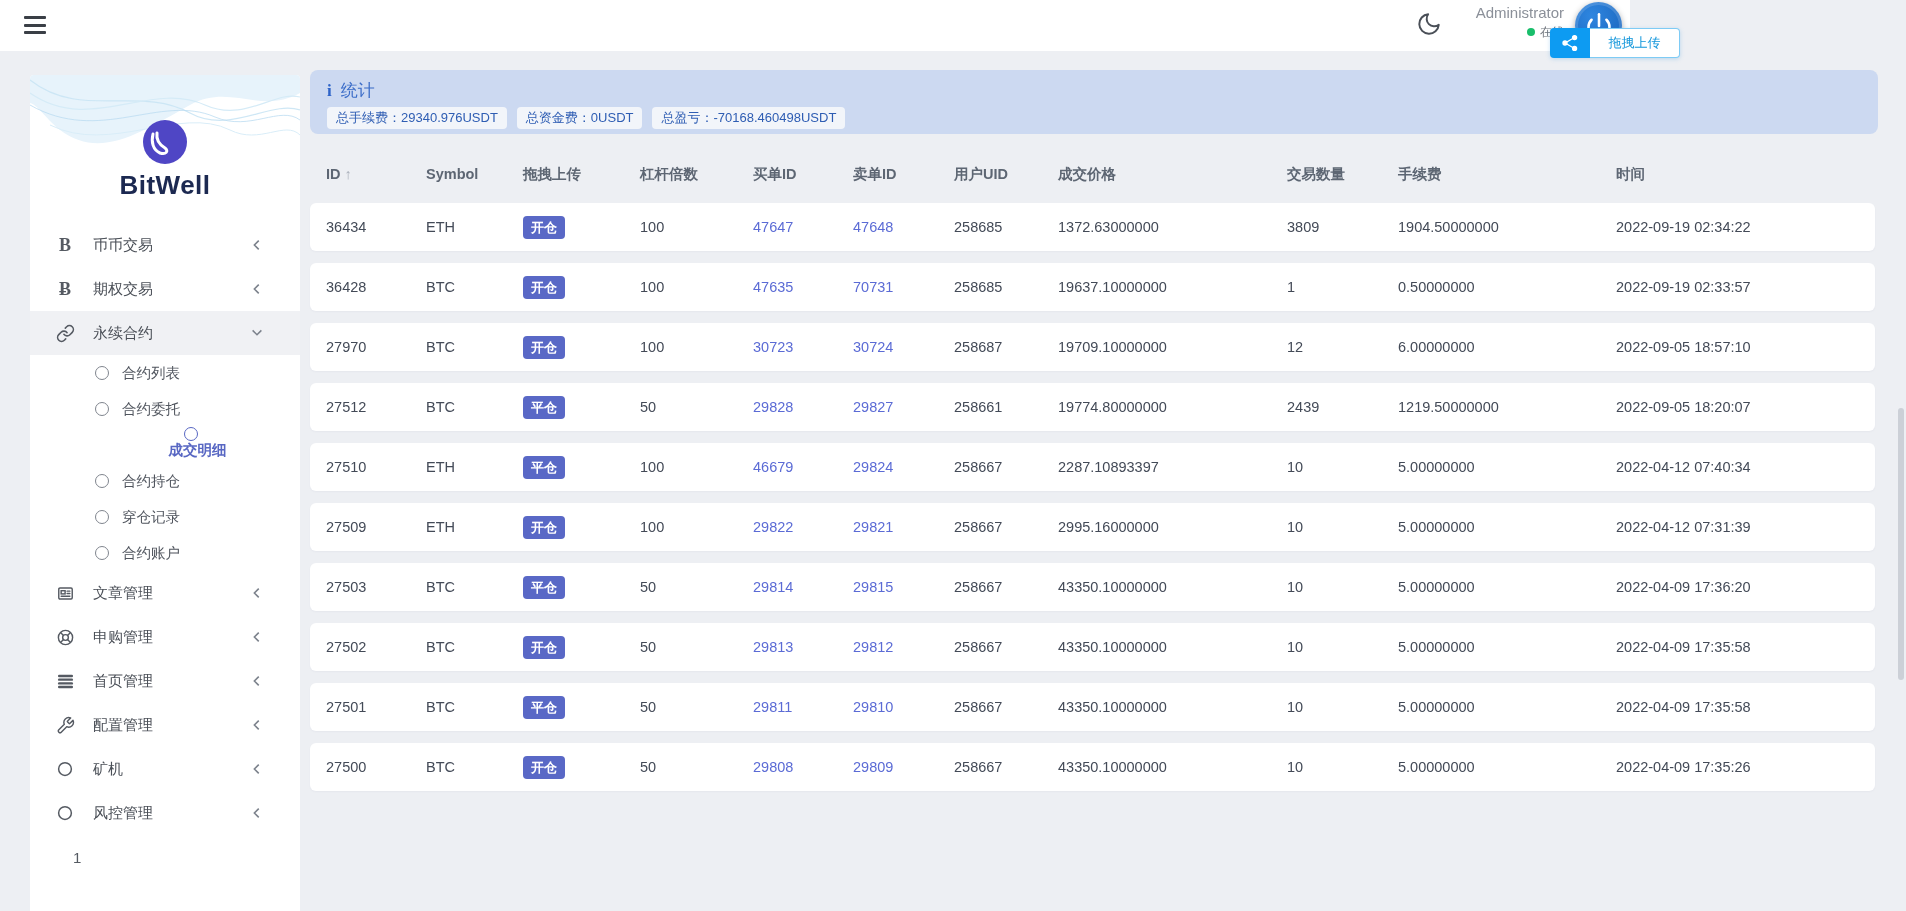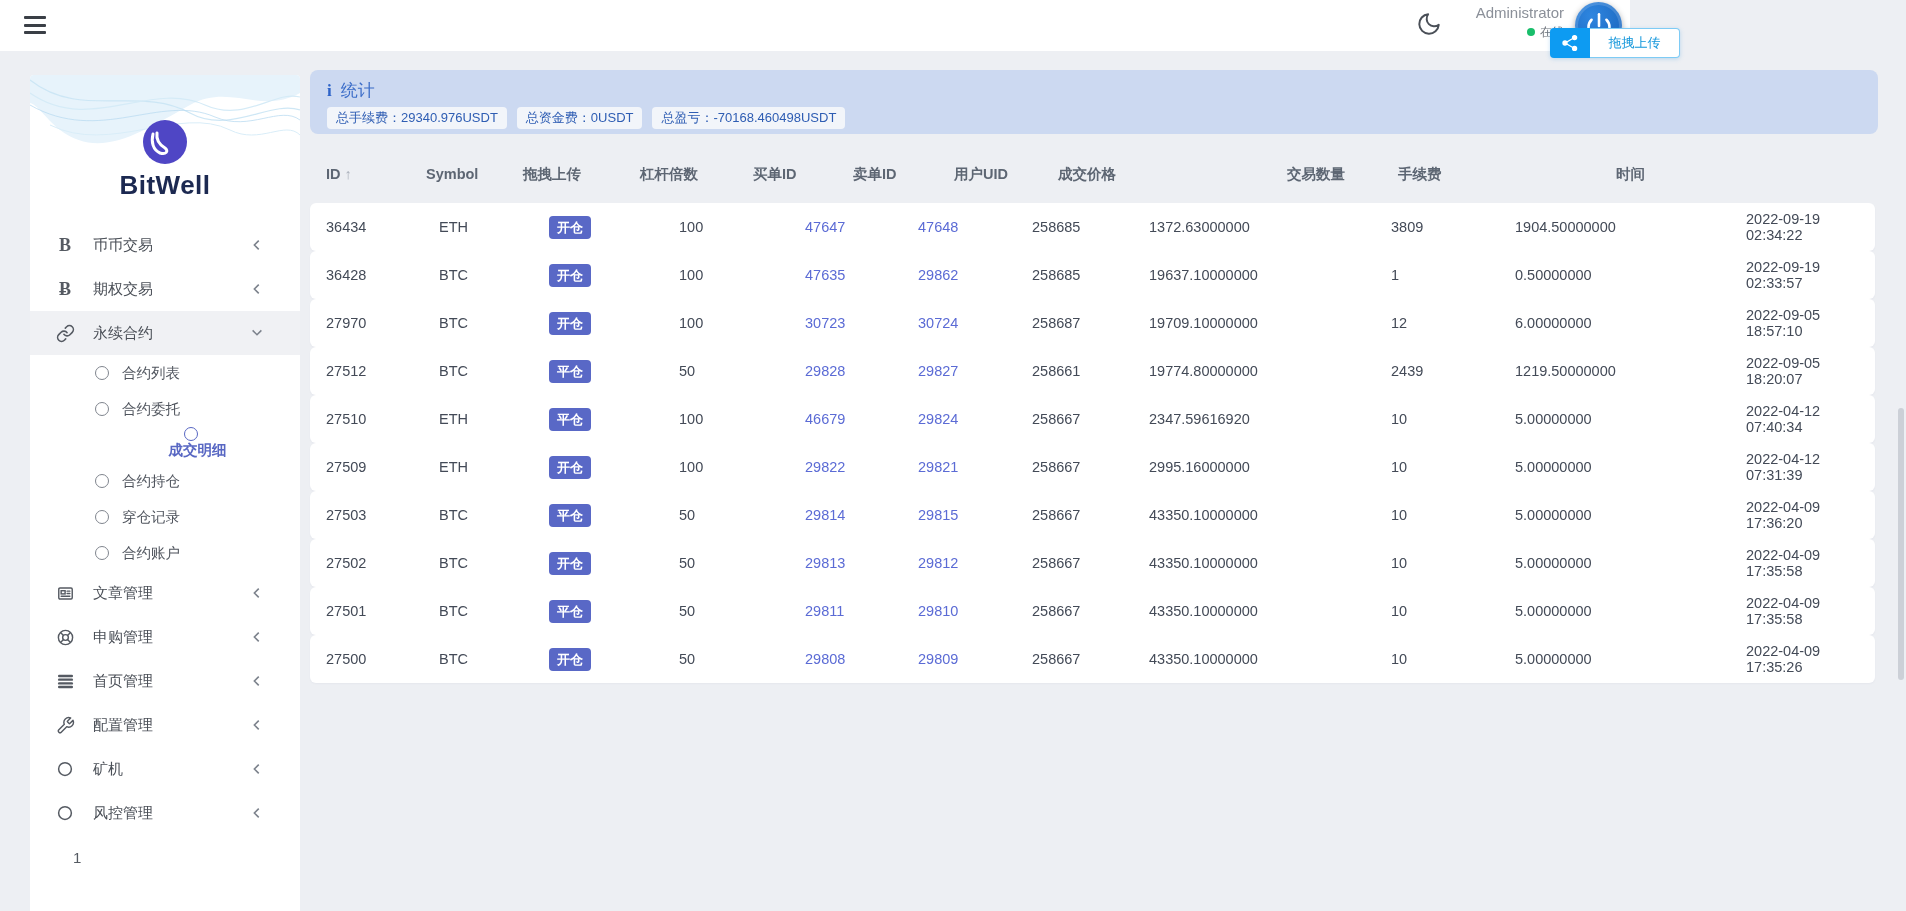--- a/index.html
+++ b/index.html
@@ -93,23 +93,23 @@
     grid-template-columns:100px 97px 117px 113px 100px 101px 104px 229px 111px 218px minmax(0,1fr);
     align-items:center; padding:0 16px;
   }
   .table-header {
     position:absolute; left:310px; top:158px; width:1565px; height:32px;
     color:#5d6673; font-size:14.5px; font-weight:bold;
   }
   .sort-arrow { color:#a7adb8; font-weight:normal; margin-left:4px; }
   .rows-wrap { position:absolute; left:310px; top:203px; width:1565px; }
   .row-card {
-    height:48px; background:#ffffff; border-radius:6px;
+    height:48px; margin-bottom:12px; background:#ffffff; border-radius:6px;
     box-shadow:0 1px 2px rgba(40,60,100,.04);
-    font-size:14.5px; color:#434a57;gap:13px;
+    font-size:14.5px; color:#434a57;
   }
   .cell.link { color:#5b6bd5; cursor:pointer; }
   .type-badge {
     display:inline-block; background:#5968c6; color:#ffffff; font-size:13px; font-weight:bold;
     padding:4px 8px; border-radius:4px; line-height:15px;
   }
   .scroll-thumb {
     position:absolute; right:2px; top:408px; width:6px; height:272px;
     background:#ccd0d7; border-radius:3px;
   }
@@ -355,21 +355,21 @@
     <div class="cell">3809</div>
     <div class="cell">1904.50000000</div>
     <div class="cell">2022-09-19 02:34:22</div>
   </div>
     <div class="row-card grid-row">
     <div class="cell">36428</div>
     <div class="cell">BTC</div>
     <div class="cell"><span class="type-badge">开仓</span></div>
     <div class="cell">100</div>
     <div class="cell link">47635</div>
-    <div class="cell link">29862</div>
+    <div class="cell link">70731</div>
     <div class="cell">258685</div>
     <div class="cell">19637.10000000</div>
     <div class="cell">1</div>
     <div class="cell">0.50000000</div>
     <div class="cell">2022-09-19 02:33:57</div>
   </div>
     <div class="row-card grid-row">
     <div class="cell">27970</div>
     <div class="cell">BTC</div>
     <div class="cell"><span class="type-badge">开仓</span></div>
@@ -396,21 +396,21 @@
     <div class="cell">2022-09-05 18:20:07</div>
   </div>
     <div class="row-card grid-row">
     <div class="cell">27510</div>
     <div class="cell">ETH</div>
     <div class="cell"><span class="type-badge">平仓</span></div>
     <div class="cell">100</div>
     <div class="cell link">46679</div>
     <div class="cell link">29824</div>
     <div class="cell">258667</div>
-    <div class="cell">2347.59616920</div>
+    <div class="cell">2287.10893397</div>
     <div class="cell">10</div>
     <div class="cell">5.00000000</div>
     <div class="cell">2022-04-12 07:40:34</div>
   </div>
     <div class="row-card grid-row">
     <div class="cell">27509</div>
     <div class="cell">ETH</div>
     <div class="cell"><span class="type-badge">开仓</span></div>
     <div class="cell">100</div>
     <div class="cell link">29822</div>

